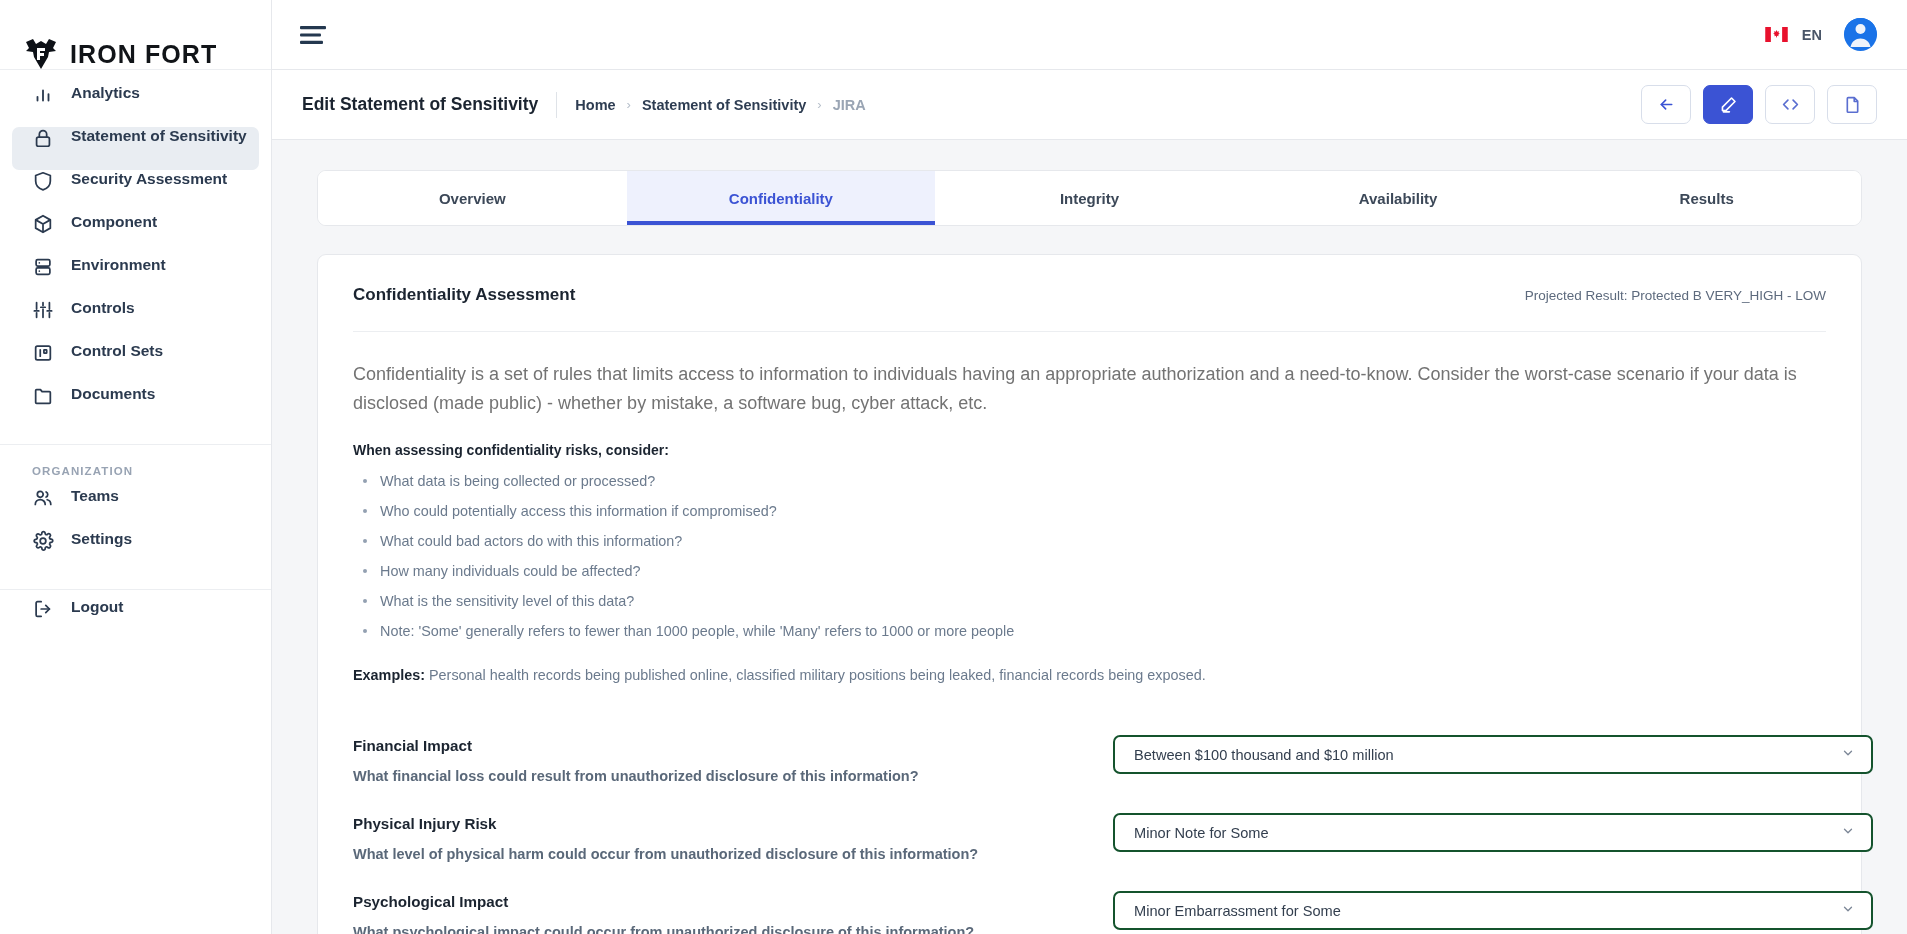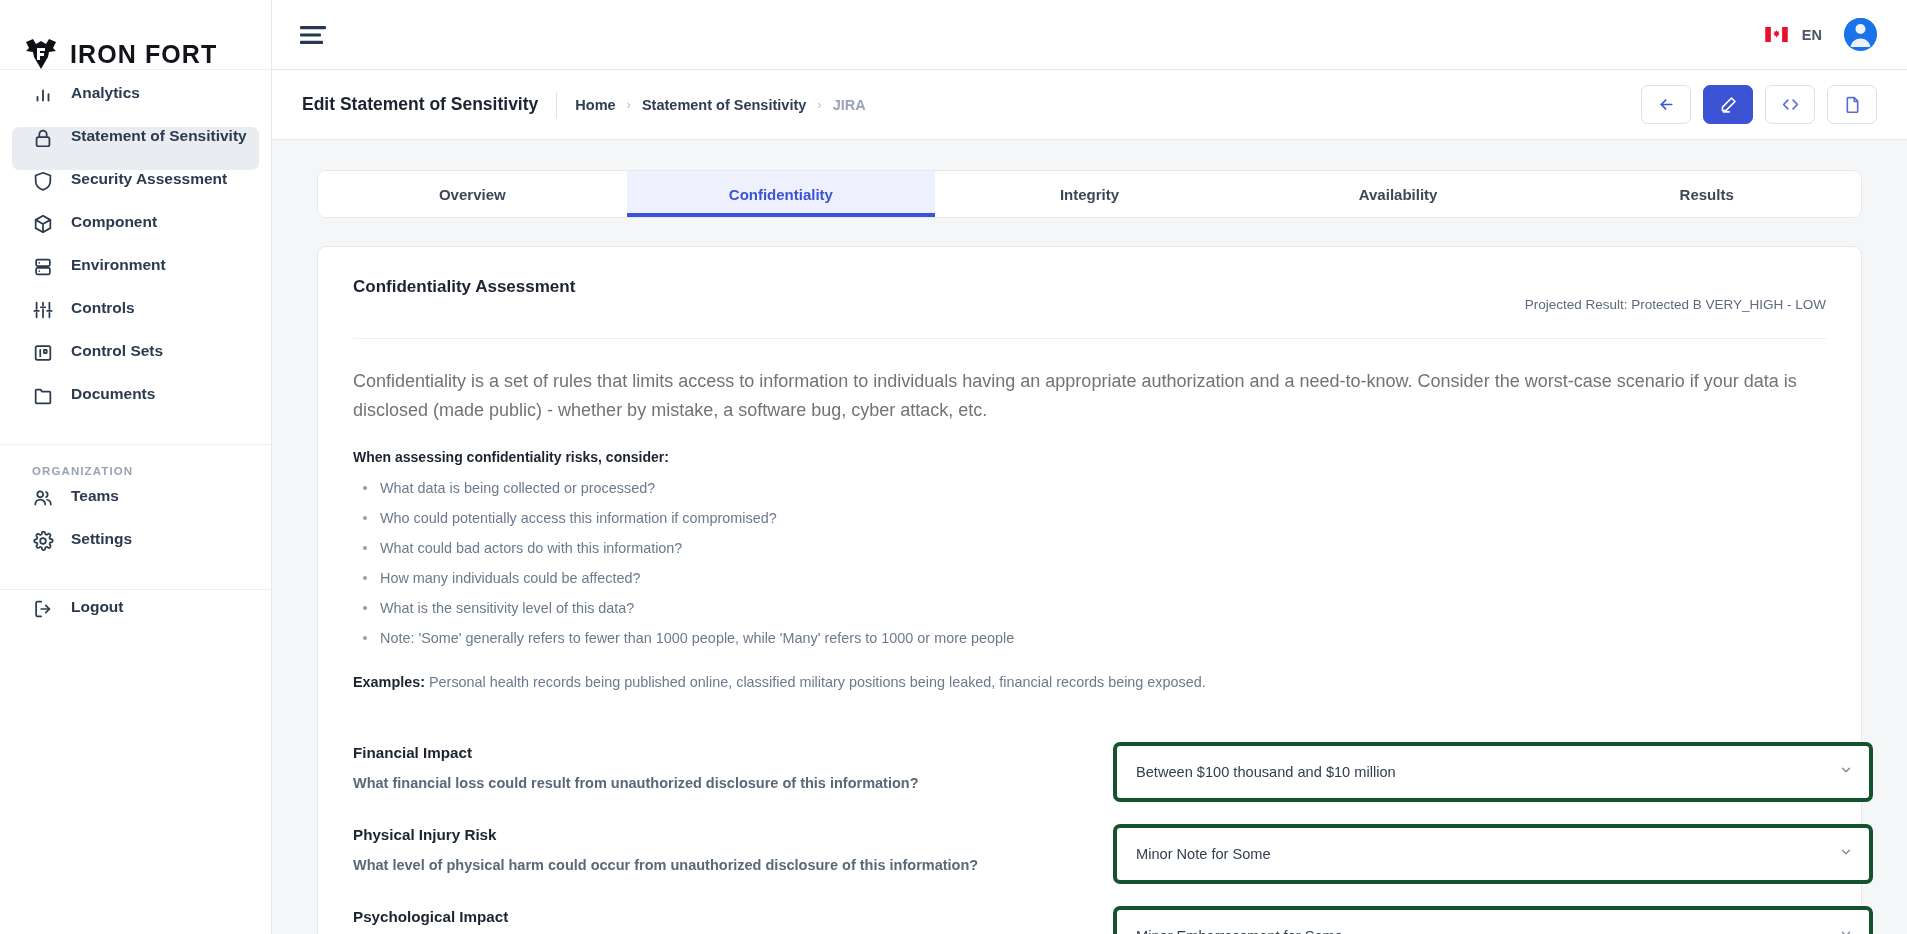--- a/index.html
+++ b/index.html
@@ -77,38 +77,38 @@
     cursor: pointer;
   }
   .act-btn.primary { background: #3b53d4; border-color: #3b53d4; }
   .act-btn svg { display: block; }
 
   
   .content { flex: 1; overflow: hidden; padding: 30px 45px 0 45px; }
 
   .tabs {
     background: #fff; border: 1px solid #e6e8ec; border-radius: 9px;
-    display: flex; height: 48px; overflow: hidden; margin-bottom: 28px;
+    display: flex; height: 56px; overflow: hidden; margin-bottom: 28px;
   }
   .tab {
     flex: 1; display: flex; align-items: center; justify-content: center;
     font-size: 15px; color: #3c4858; font-weight: 600; cursor: pointer;
     position: relative; background: #fff;
   }
   .tab.active { background: #eef1fd; color: #3b53d4; font-weight: 700; }
   .tab.active::after {
     content: ""; position: absolute; left: 0; right: 0; bottom: 0;
     height: 4px; background: #3b53d4;
   }
 
   .card {
     background: #fff; border: 1px solid #e6e8ec; border-radius: 9px;
     padding: 30px 35px 40px 35px;
   }
-  .card-head { display: flex; align-items: baseline; flex-direction: column; }
+  .card-head { display: flex; align-items: baseline; }
   .card-title { font-size: 17px; font-weight: 700; color: #1b2430; }
   .card-meta { margin-left: auto; font-size: 13.5px; color: #5d6a7d; }
   .card-rule { height: 1px; background: #eceef1; margin: 26px 0 28px 0; }
 
   .intro {
     font-size: 18px; line-height: 1.62; color: #737373;
     max-width: 1480px; margin-bottom: 24px;
   }
   .sub-h { font-size: 14px; font-weight: 700; color: #1b2430; margin-bottom: 14px; }
   .blist { list-style: none; margin: 0 0 26px 0; padding: 0; }
@@ -126,21 +126,21 @@
   .fields { margin-top: 30px; }
   .field-row {
     display: flex; align-items: flex-start; padding: 22px 0 0 0;
     min-height: 78px;
   }
   .field-left { width: 760px; flex: none; padding-top: 2px; }
   .field-label { font-size: 15.2px; font-weight: 700; color: #1b2430; margin-bottom: 14px; }
   .field-q { font-size: 14.5px; color: #5a6879; font-weight: 600; }
   .field-right { flex: 1; display: flex; justify-content: flex-end; }
   .select {
-    width: 760px; height: 60px; border: 4px solid #14532d; border-radius: 7px;
+    width: 760px; height: 39px; border: 2px solid #14532d; border-radius: 7px;
     background: #fff; display: flex; align-items: center;
     padding: 0 16px 0 19px; cursor: pointer;
   }
   .select-val { font-size: 14.6px; color: #323e4e; }
   .select-caret { margin-left: auto; color: #7b8696; display: block; }
 </style>
 </head>
 <body>
 
 <div class="app">

